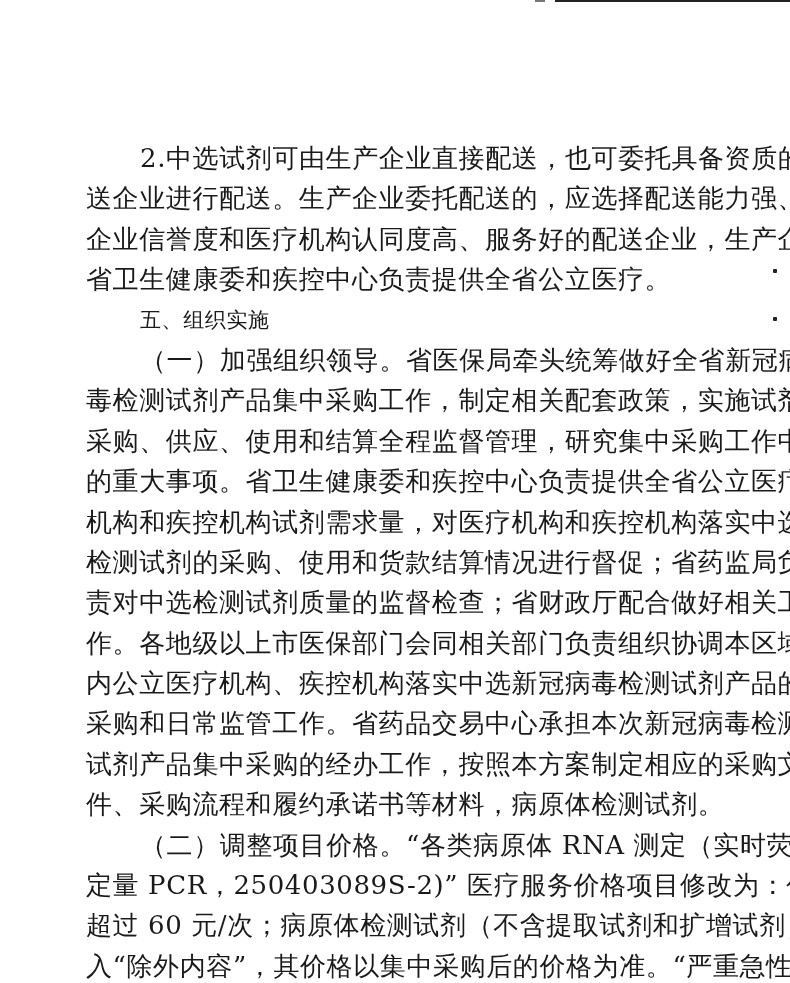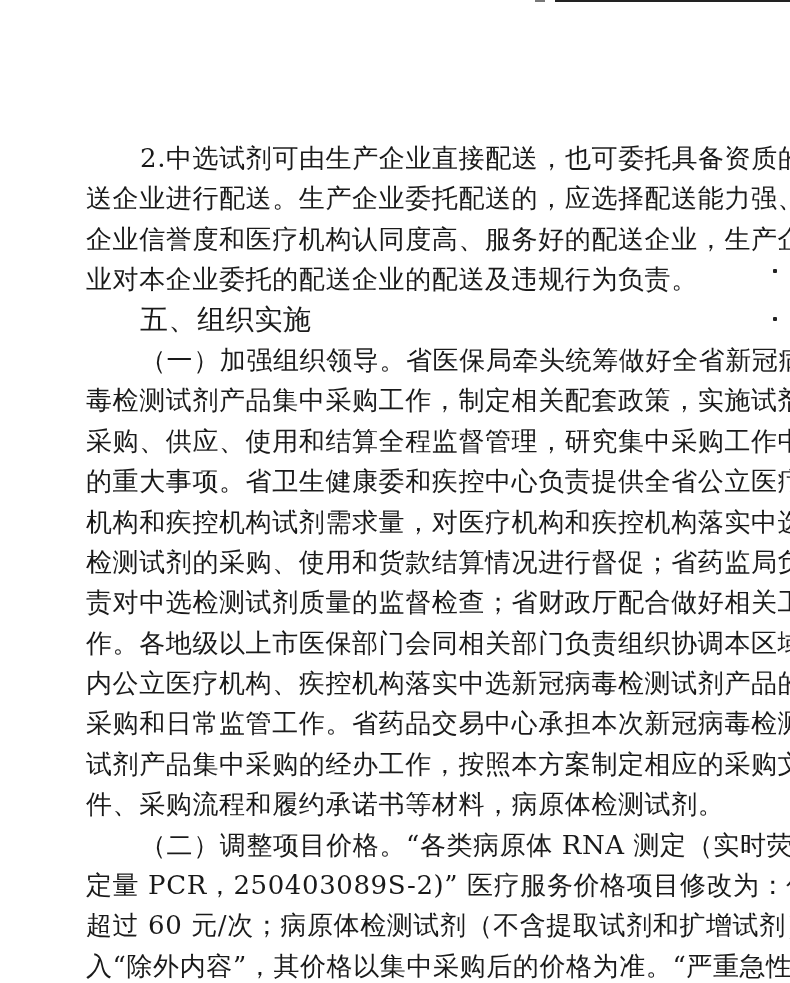--- a/index.html
+++ b/index.html
@@ -3,39 +3,39 @@
 <meta charset="utf-8">
 <style>
   html, body { margin: 0; padding: 0; background: #ffffff; }
   body { width: 790px; height: 983px; position: relative; overflow: hidden; font-family: "DejaVu Serif", "Liberation Serif", serif; color: #1a1a1a; }
   .topmark { position: absolute; top: 0; left: 555px; width: 235px; height: 2px; background: #222; }
   .topmark-small { position: absolute; top: 0; left: 535px; width: 10px; height: 2px; background: #777; }
   .page { position: absolute; left: 86px; top: 138px; width: 620px; }
   .line { height: 40.4px; line-height: 40.4px; font-size: 26px; letter-spacing: 0.6px; white-space: nowrap; text-align: justify; text-align-last: justify; }
   .line.last { text-align-last: left; }
   .indent { padding-left: 54px; }
-  .heading { padding-left: 54px; font-family: "DejaVu Sans", "Liberation Sans", sans-serif; font-size: 28px; text-align-last: left; }
+  .heading { padding-left: 54px; font-family: "DejaVu Sans", "Liberation Sans", sans-serif; font-size: 21px; text-align-last: left; }
   .dot { position: absolute; width: 4px; height: 4px; background: #222; border-radius: 1px; }
 </style>
 </head>
 <body>
 
 <div class="topmark-small"></div>
 <div class="topmark"></div>
 
 <div class="dot" style="left:773px; top:269px;"></div>
 <div class="dot" style="left:773px; top:317px;"></div>
 
 <div class="page">
 
   <div>
     <div class="line indent">2.中选试剂可由生产企业直接配送，也可委托具备资质的配</div>
     <div class="line">送企业进行配送。生产企业委托配送的，应选择配送能力强、</div>
     <div class="line">企业信誉度和医疗机构认同度高、服务好的配送企业，生产企</div>
-    <div class="line last">业对本企业委托的配送企业的配送及违规行为负责。</div>
+    <div class="line last">省卫生健康委和疾控中心负责提供全省公立医疗。</div>
   </div>
 
   <div class="line heading">五、组织实施</div>
 
   <div>
     <div class="line indent">（一）加强组织领导。省医保局牵头统筹做好全省新冠病</div>
     <div class="line">毒检测试剂产品集中采购工作，制定相关配套政策，实施试剂</div>
     <div class="line">采购、供应、使用和结算全程监督管理，研究集中采购工作中</div>
     <div class="line">的重大事项。省卫生健康委和疾控中心负责提供全省公立医疗</div>
     <div class="line">机构和疾控机构试剂需求量，对医疗机构和疾控机构落实中选</div>

